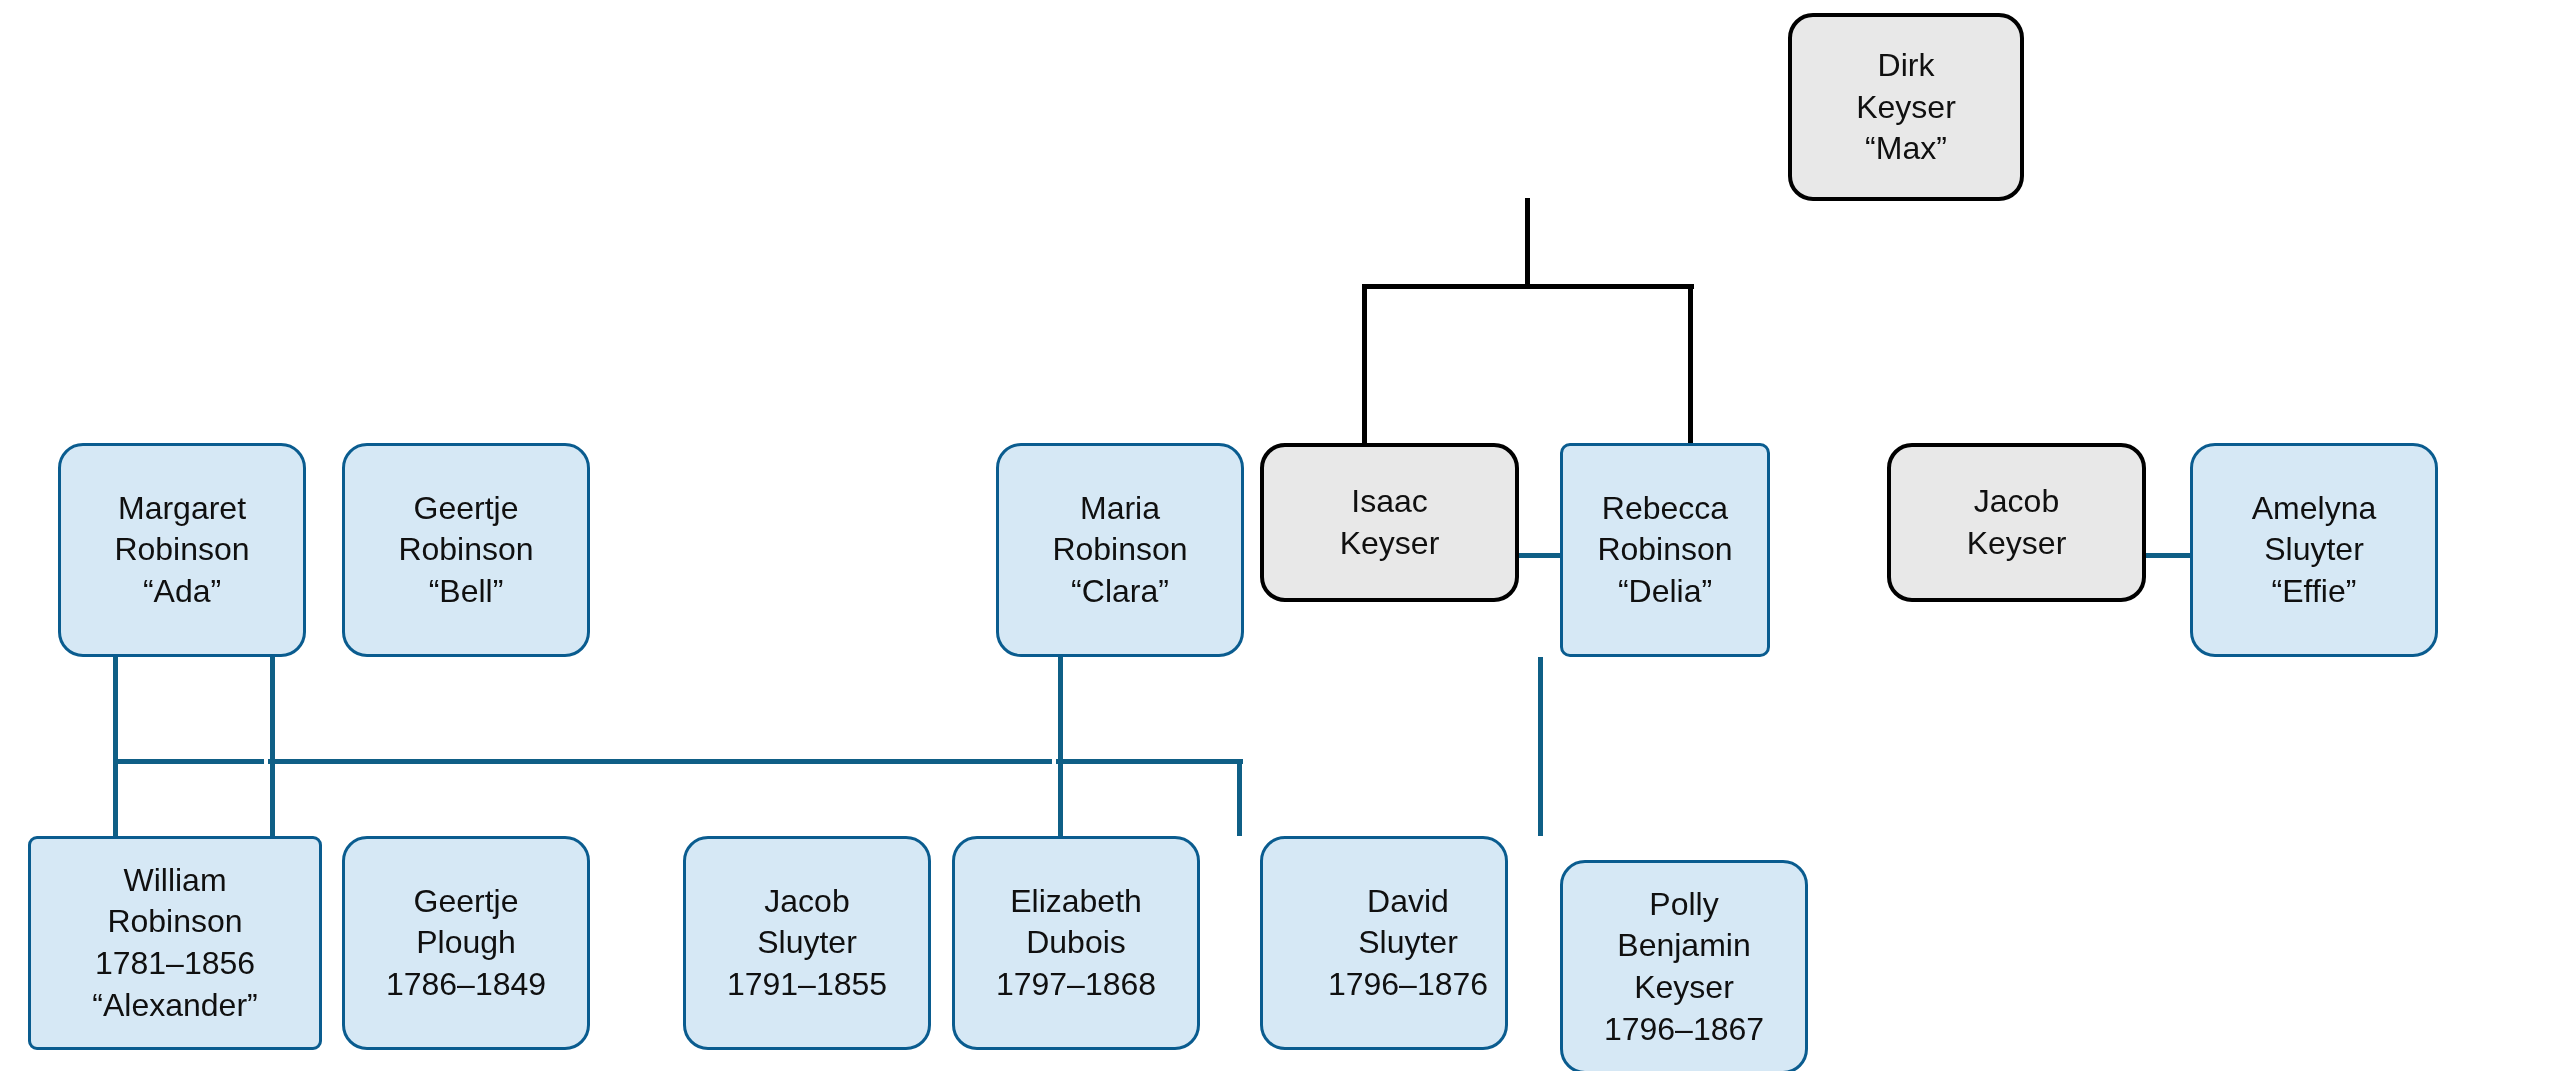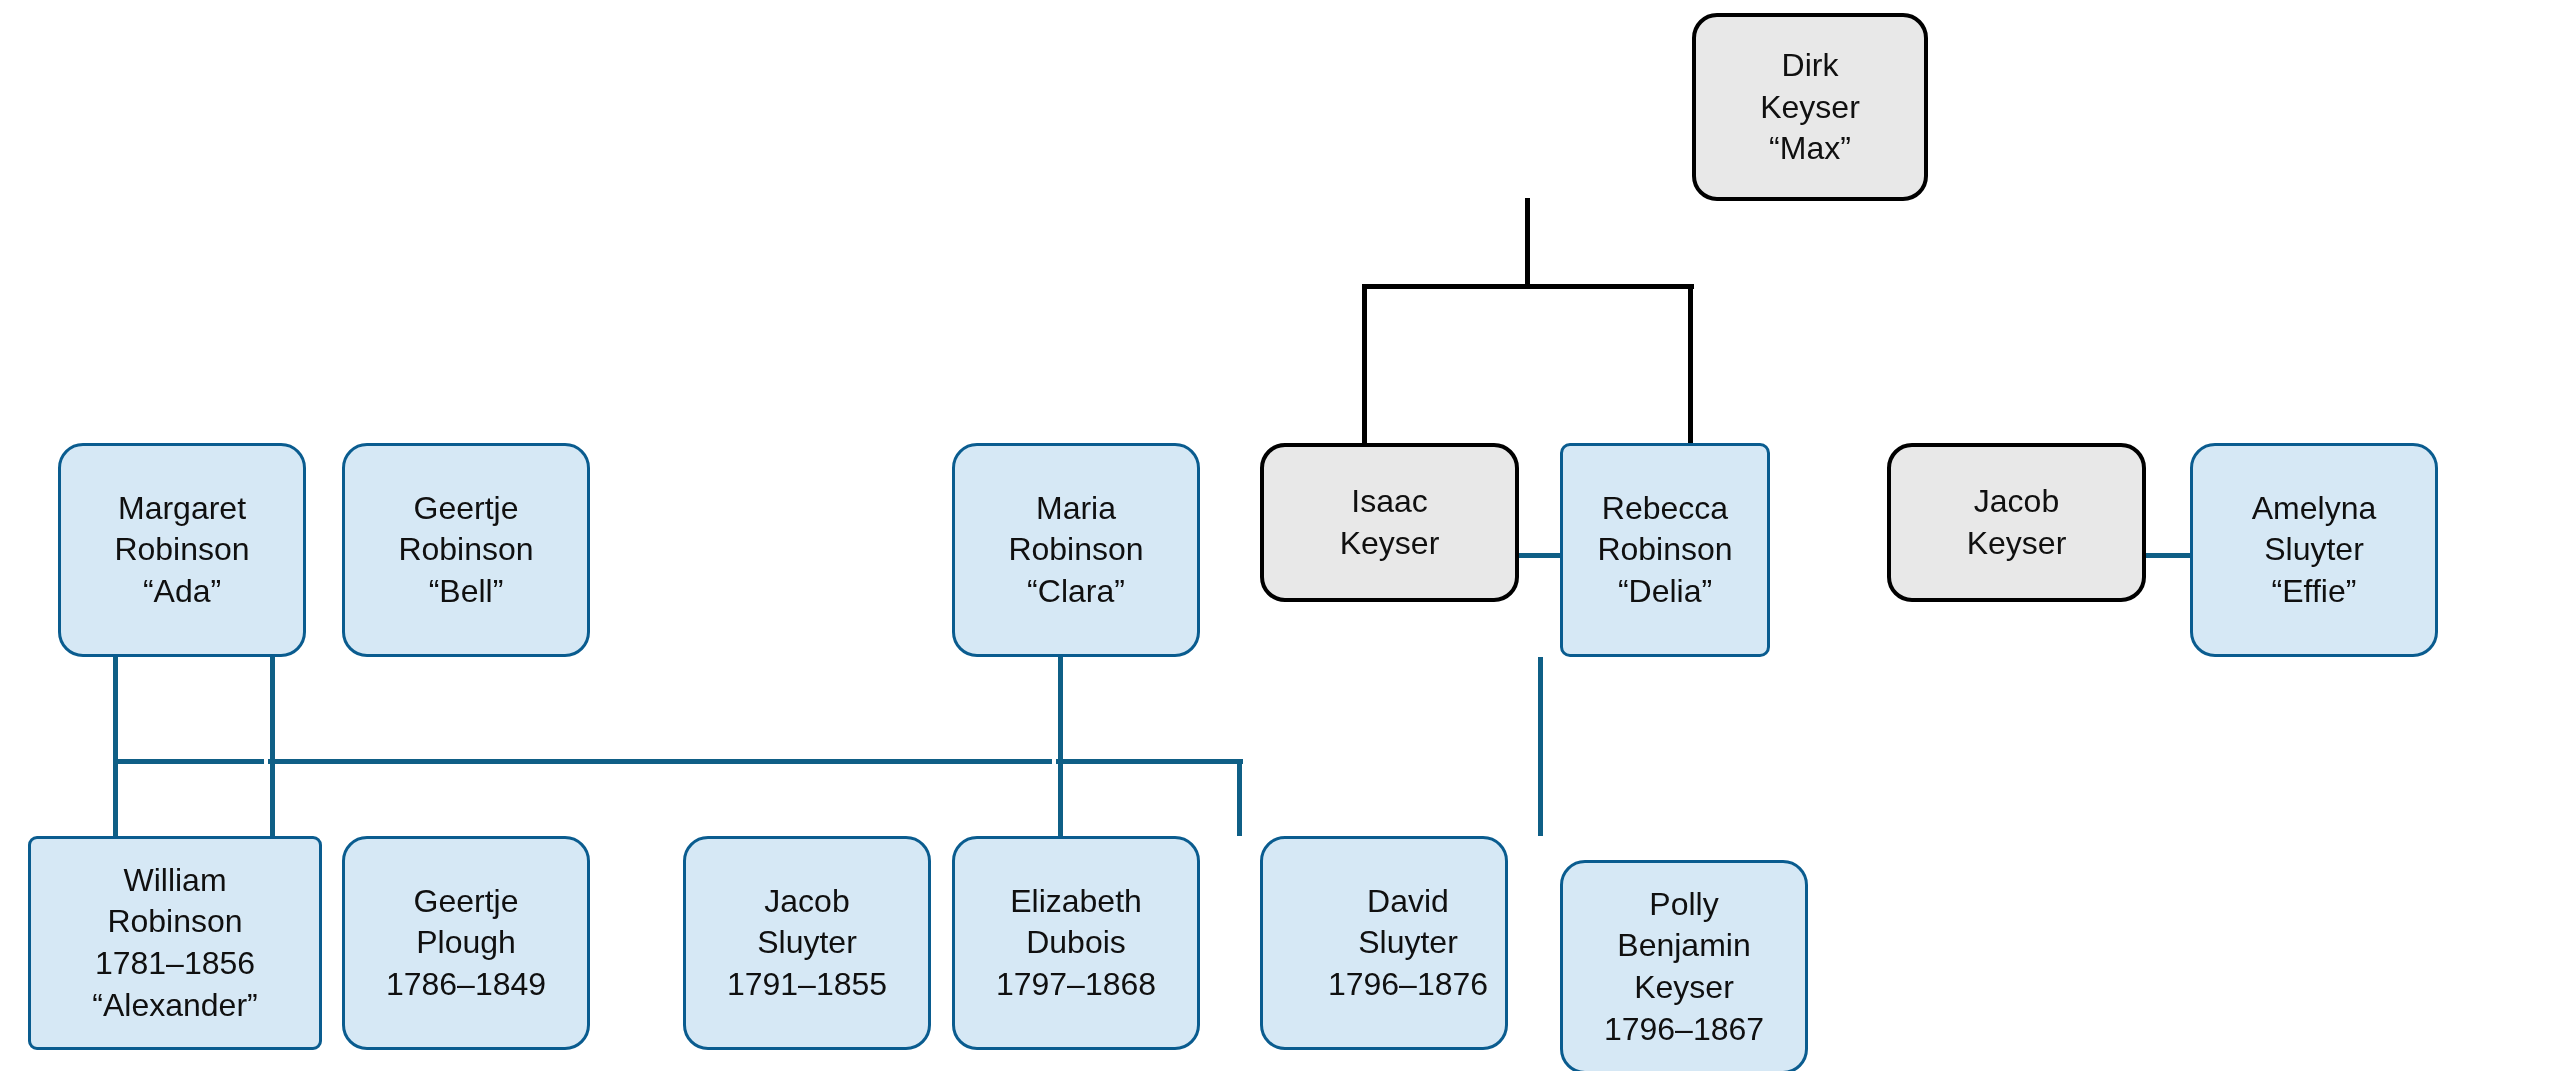--- a/index.html
+++ b/index.html
@@ -82,39 +82,39 @@
 
   <div class="edge cover" style="left:264px; top:756px; width:4.4px; height:11px;"></div>
   <div class="edge cover" style="left:1052px; top:756px; width:4.4px; height:11px;"></div>
 
   <div class="edge blue" style="left:148px; top:936px; width:32.5px; height:5.2px;"></div>
 
   <div class="edge blue" style="left:886px; top:936px; width:32.5px; height:5.2px;"></div>
 
   <div class="edge blue" style="left:1446px; top:936px; width:32.5px; height:5.2px;"></div>
 
-  <div class="node gray" style="left:1692px; top:13.3px; width:236px; height:188px;text-align:right;">
+  <div class="node gray" style="left:1788px; top:13.3px; width:236px; height:188px;text-align:right;">
     <span class="ln">Dirk</span>
     <span class="ln">Keyser</span>
     <span class="ln">“Max”</span>
   </div>
 
   <div class="node blue" style="left:46px; top:443px; width:248px; height:214px;margin-left:12px;">
     <span class="ln">Margaret</span>
     <span class="ln">Robinson</span>
     <span class="ln">“Ada”</span>
   </div>
 
   <div class="node blue" style="left:342px; top:443px; width:248px; height:214px;">
     <span class="ln">Geertje</span>
     <span class="ln">Robinson</span>
     <span class="ln">“Bell”</span>
   </div>
 
-  <div class="node blue" style="left:952px; top:443px; width:248px; height:214px;">
+  <div class="node blue" style="left:996px; top:443px; width:248px; height:214px;">
     <span class="ln">Maria</span>
     <span class="ln">Robinson</span>
     <span class="ln">“Clara”</span>
   </div>
 
   <div class="node gray" style="left:1260px; top:443px; width:259px; height:159px;">
     <span class="ln">Isaac</span>
     <span class="ln">Keyser</span>
   </div>
 

